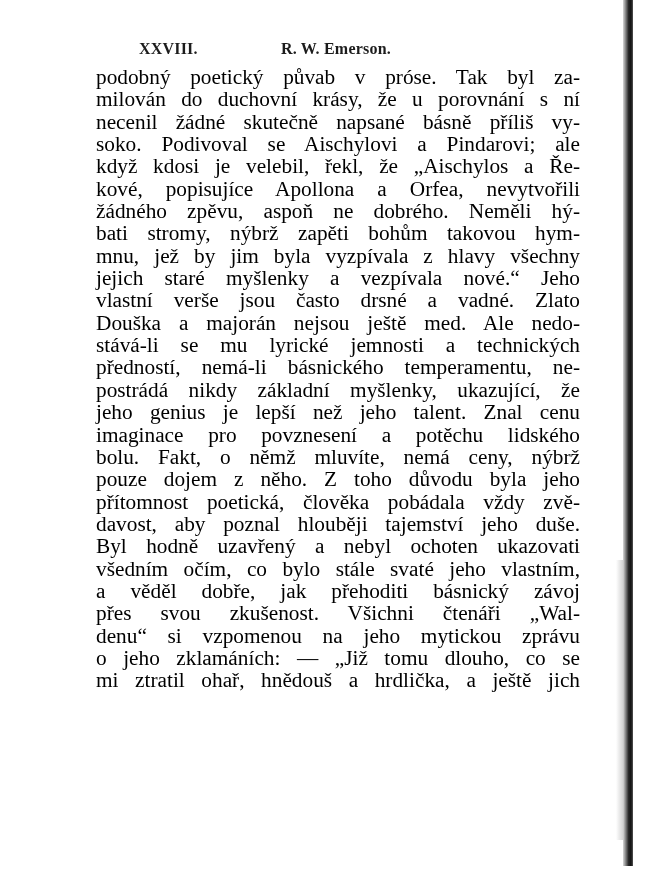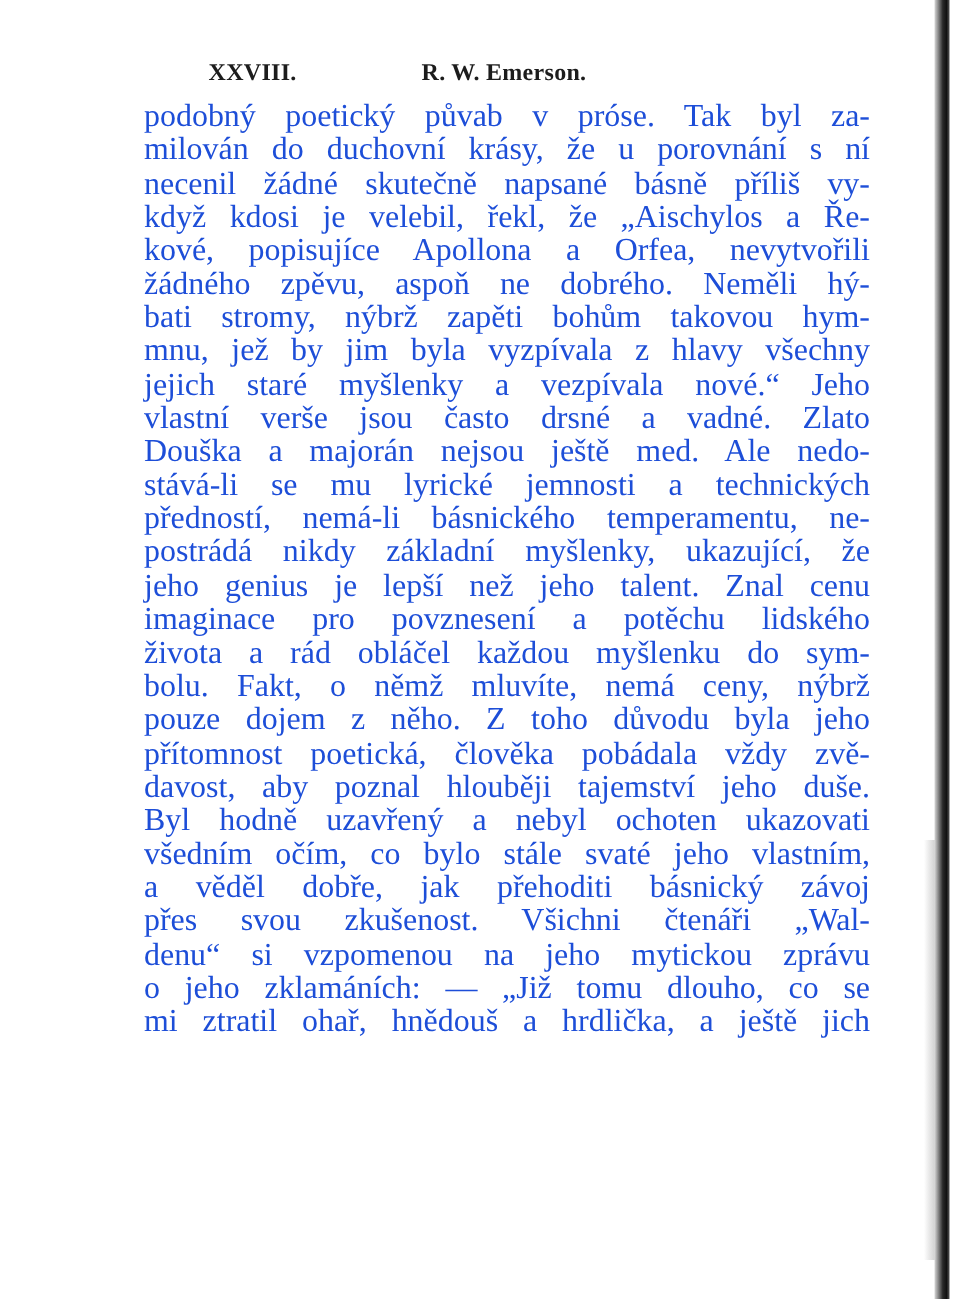--- a/index.html
+++ b/index.html
@@ -45,21 +45,21 @@
       left: 186px;
       top: 0;
     }
     .body-text {
       position: absolute;
       top: 66px;
       left: 96px;
       width: 484px;
       font-size: 21.3px;
       line-height: 22.35px;
-      color: #1d4ed8;
+      color: #000000;
     }
     .line {
       display: block;
       text-align: justify;
       text-align-last: justify;
       white-space: nowrap;
       height: 22.35px;
       overflow: visible;
     }
     .spine-bar {
@@ -86,34 +86,34 @@
 
   <div class="running-head">
     <span class="folio">XXVIII.</span>
     <span class="author">R. W. Emerson.</span>
   </div>
 
   <div class="body-text">
     <span class="line">podobný poetický půvab v próse. Tak byl za-</span>
     <span class="line">milován do duchovní krásy, že u porovnání s ní</span>
     <span class="line">necenil žádné skutečně napsané básně příliš vy-</span>
+    <span class="line">soko. Podivoval se Aischylovi a Pindarovi; ale</span>
     <span class="line">když kdosi je velebil, řekl, že „Aischylos a Ře-</span>
     <span class="line">kové, popisujíce Apollona a Orfea, nevytvořili</span>
     <span class="line">žádného zpěvu, aspoň ne dobrého. Neměli hý-</span>
     <span class="line">bati stromy, nýbrž zapěti bohům takovou hym-</span>
     <span class="line">mnu, jež by jim byla vyzpívala z hlavy všechny</span>
     <span class="line">jejich staré myšlenky a vezpívala nové.“ Jeho</span>
     <span class="line">vlastní verše jsou často drsné a vadné. Zlato</span>
     <span class="line">Douška a majorán nejsou ještě med. Ale nedo-</span>
     <span class="line">stává-li se mu lyrické jemnosti a technických</span>
     <span class="line">předností, nemá-li básnického temperamentu, ne-</span>
     <span class="line">postrádá nikdy základní myšlenky, ukazující, že</span>
     <span class="line">jeho genius je lepší než jeho talent. Znal cenu</span>
     <span class="line">imaginace pro povznesení a potěchu lidského</span>
-    <span class="line">života a rád obláčel každou myšlenku do sym-</span>
     <span class="line">bolu. Fakt, o němž mluvíte, nemá ceny, nýbrž</span>
     <span class="line">pouze dojem z něho. Z toho důvodu byla jeho</span>
     <span class="line">přítomnost poetická, člověka pobádala vždy zvě-</span>
     <span class="line">davost, aby poznal hlouběji tajemství jeho duše.</span>
     <span class="line">Byl hodně uzavřený a nebyl ochoten ukazovati</span>
     <span class="line">všedním očím, co bylo stále svaté jeho vlastním,</span>
     <span class="line">a věděl dobře, jak přehoditi básnický závoj</span>
     <span class="line">přes svou zkušenost. Všichni čtenáři „Wal-</span>
     <span class="line">denu“ si vzpomenou na jeho mytickou zprávu</span>
     <span class="line">o jeho zklamáních: — „Již tomu dlouho, co se</span>

